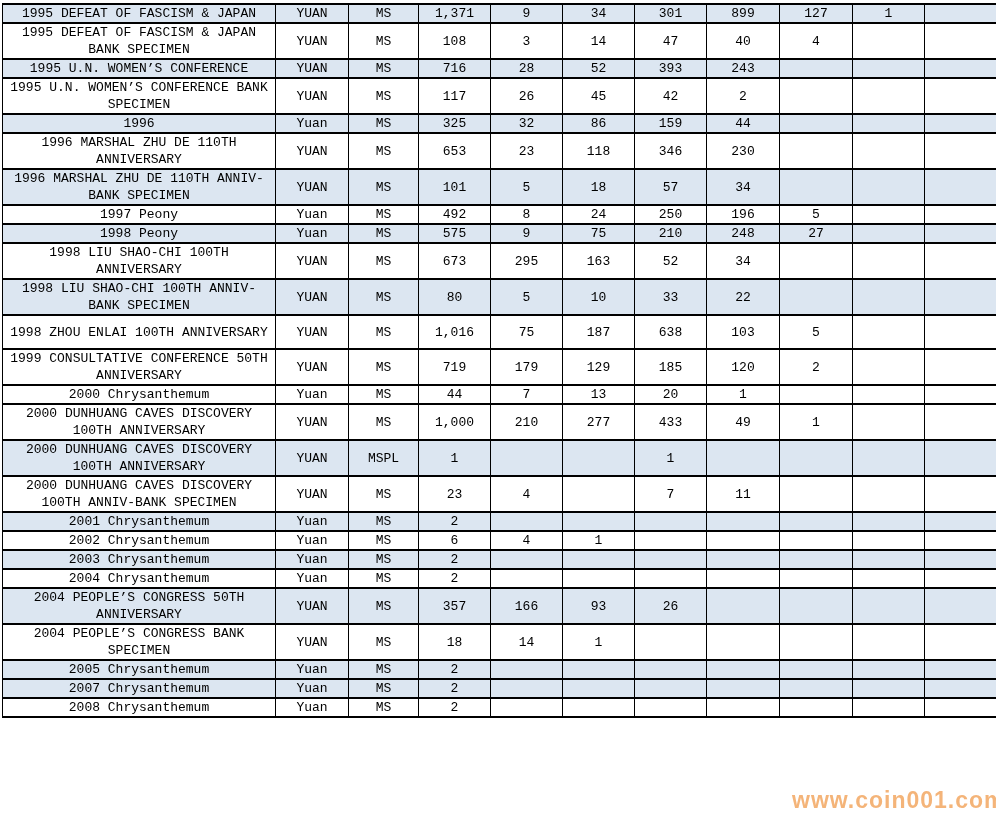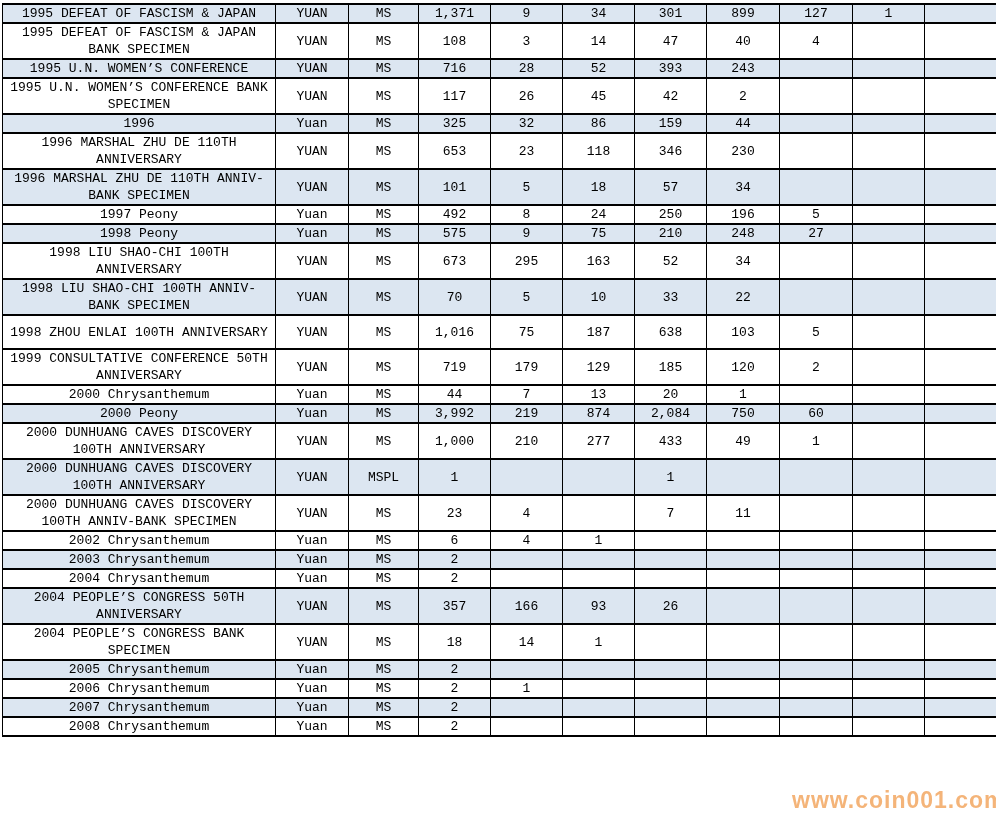--- a/index.html
+++ b/index.html
@@ -208,21 +208,21 @@
           <td>34</td>
           <td></td>
           <td></td>
           <td></td>
         </tr>
         <tr class="t shaded">
           <td class="desc">1998 LIU SHAO-CHI 100TH ANNIV-
 BANK SPECIMEN</td>
           <td>YUAN</td>
           <td>MS</td>
-          <td>70</td>
+          <td>80</td>
           <td>5</td>
           <td>10</td>
           <td>33</td>
           <td>22</td>
           <td></td>
           <td></td>
           <td></td>
         </tr>
         <tr class="t">
           <td class="desc">1998 ZHOU ENLAI 100TH ANNIVERSARY</td>
@@ -257,33 +257,20 @@
           <td>MS</td>
           <td>44</td>
           <td>7</td>
           <td>13</td>
           <td>20</td>
           <td>1</td>
           <td></td>
           <td></td>
           <td></td>
         </tr>
-        <tr class="s shaded">
-          <td class="desc">2000 Peony</td>
-          <td>Yuan</td>
-          <td>MS</td>
-          <td>3,992</td>
-          <td>219</td>
-          <td>874</td>
-          <td>2,084</td>
-          <td>750</td>
-          <td>60</td>
-          <td></td>
-          <td></td>
-        </tr>
         <tr class="t">
           <td class="desc">2000 DUNHUANG CAVES DISCOVERY
 100TH ANNIVERSARY</td>
           <td>YUAN</td>
           <td>MS</td>
           <td>1,000</td>
           <td>210</td>
           <td>277</td>
           <td>433</td>
           <td>49</td>
@@ -312,20 +299,33 @@
           <td>MS</td>
           <td>23</td>
           <td>4</td>
           <td></td>
           <td>7</td>
           <td>11</td>
           <td></td>
           <td></td>
           <td></td>
         </tr>
+        <tr class="s shaded">
+          <td class="desc">2001 Chrysanthemum</td>
+          <td>Yuan</td>
+          <td>MS</td>
+          <td>2</td>
+          <td></td>
+          <td></td>
+          <td></td>
+          <td></td>
+          <td></td>
+          <td></td>
+          <td></td>
+        </tr>
         <tr class="s">
           <td class="desc">2002 Chrysanthemum</td>
           <td>Yuan</td>
           <td>MS</td>
           <td>6</td>
           <td>4</td>
           <td>1</td>
           <td></td>
           <td></td>
           <td></td>
@@ -385,33 +385,20 @@
           <td></td>
           <td></td>
           <td></td>
         </tr>
         <tr class="s shaded">
           <td class="desc">2005 Chrysanthemum</td>
           <td>Yuan</td>
           <td>MS</td>
           <td>2</td>
           <td></td>
-          <td></td>
-          <td></td>
-          <td></td>
-          <td></td>
-          <td></td>
-          <td></td>
-        </tr>
-        <tr class="s">
-          <td class="desc">2006 Chrysanthemum</td>
-          <td>Yuan</td>
-          <td>MS</td>
-          <td>2</td>
-          <td>1</td>
           <td></td>
           <td></td>
           <td></td>
           <td></td>
           <td></td>
           <td></td>
         </tr>
         <tr class="s shaded">
           <td class="desc">2007 Chrysanthemum</td>
           <td>Yuan</td>

